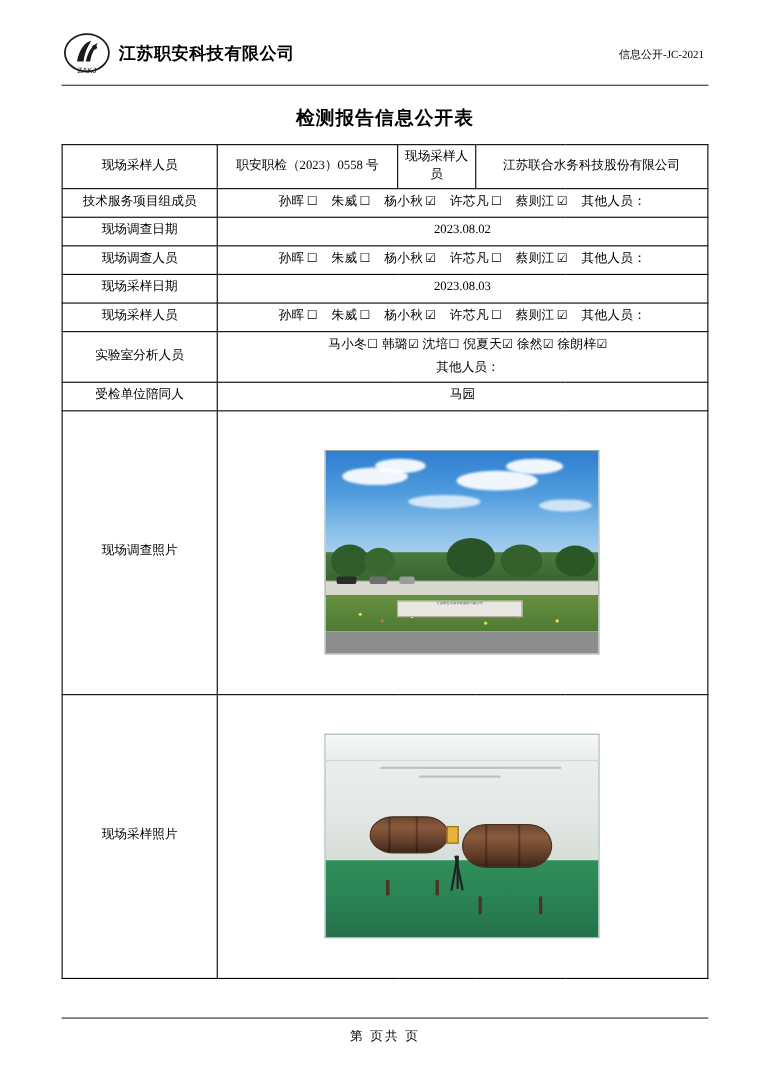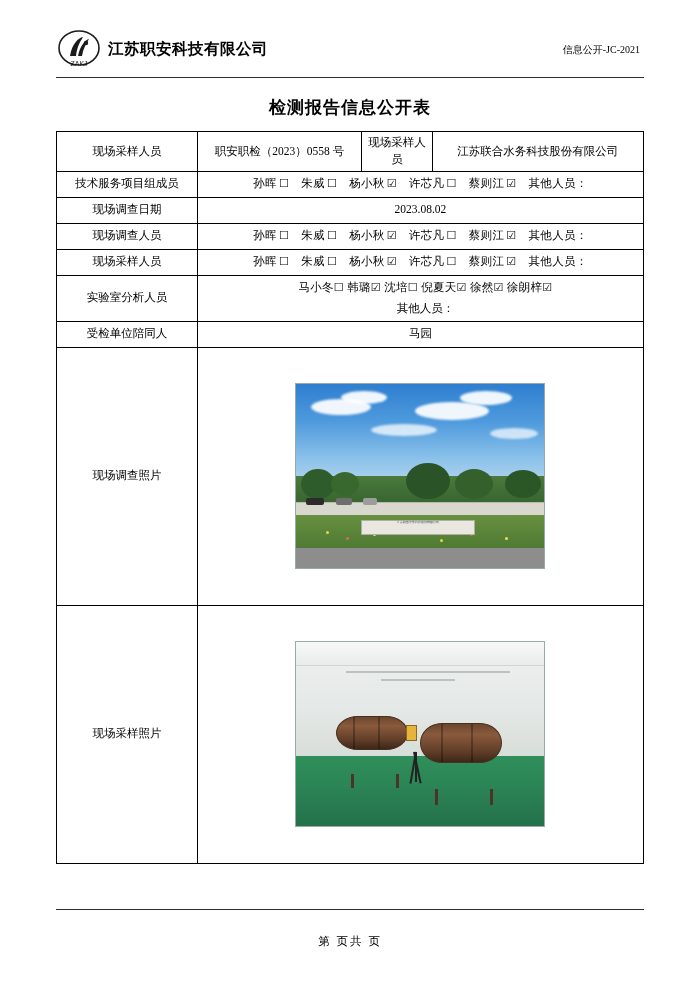--- a/index.html
+++ b/index.html
@@ -192,21 +192,21 @@
     font-size: 11.5px;
     padding-left: 14px;
   }
 
   
   .footer {
     position: absolute;
     left: 56px; right: 56px;
     bottom: 40px;
     border-top: 1.2px solid #2d2d2d;
-    padding-top: 24px;
+    padding-top: 8px;
     text-align: center;
     font-size: 11.5px;
     letter-spacing: 2px;
   }
 </style>
 </head>
 <body>
 
 <div class="page">
 
@@ -269,20 +269,24 @@
         <td colspan="5" class="members">
           <span class="nm">孙晖</span><span class="box">☐</span><span class="gap"></span>
           <span class="nm">朱威</span><span class="box">☐</span><span class="gap"></span>
           <span class="nm">杨小秋</span><span class="box">☑</span><span class="gap"></span>
           <span class="nm">许芯凡</span><span class="box">☐</span><span class="gap"></span>
           <span class="nm">蔡则江</span><span class="box">☑</span><span class="gap"></span>
           <span>其他人员：</span>
         </td>
       </tr>
 
+      <tr class="row-h">
+        <td>现场采样日期</td>
+        <td colspan="5">2023.08.03</td>
+      </tr>
 
       <tr class="row-h">
         <td>现场采样人员</td>
         <td colspan="5" class="members">
           <span class="nm">孙晖</span><span class="box">☐</span><span class="gap"></span>
           <span class="nm">朱威</span><span class="box">☐</span><span class="gap"></span>
           <span class="nm">杨小秋</span><span class="box">☑</span><span class="gap"></span>
           <span class="nm">许芯凡</span><span class="box">☐</span><span class="gap"></span>
           <span class="nm">蔡则江</span><span class="box">☑</span><span class="gap"></span>
           <span>其他人员：</span>

